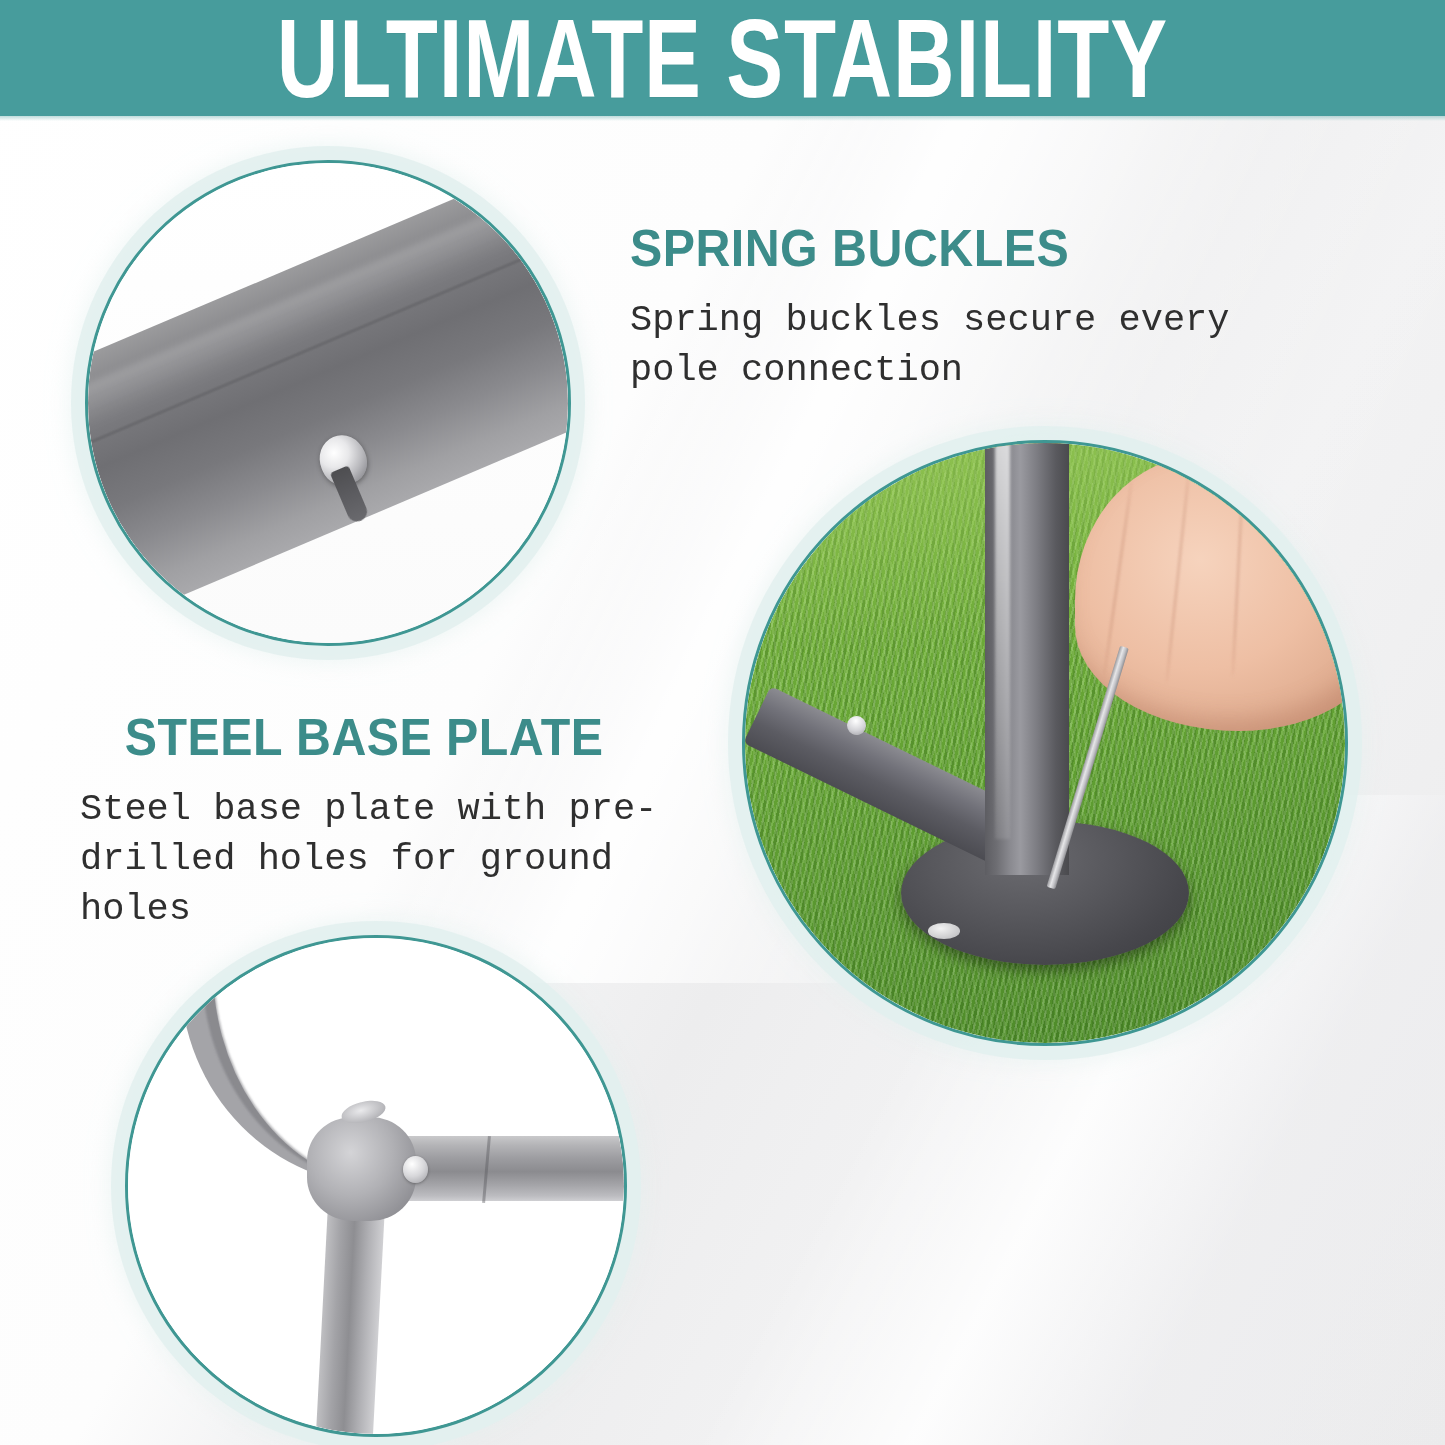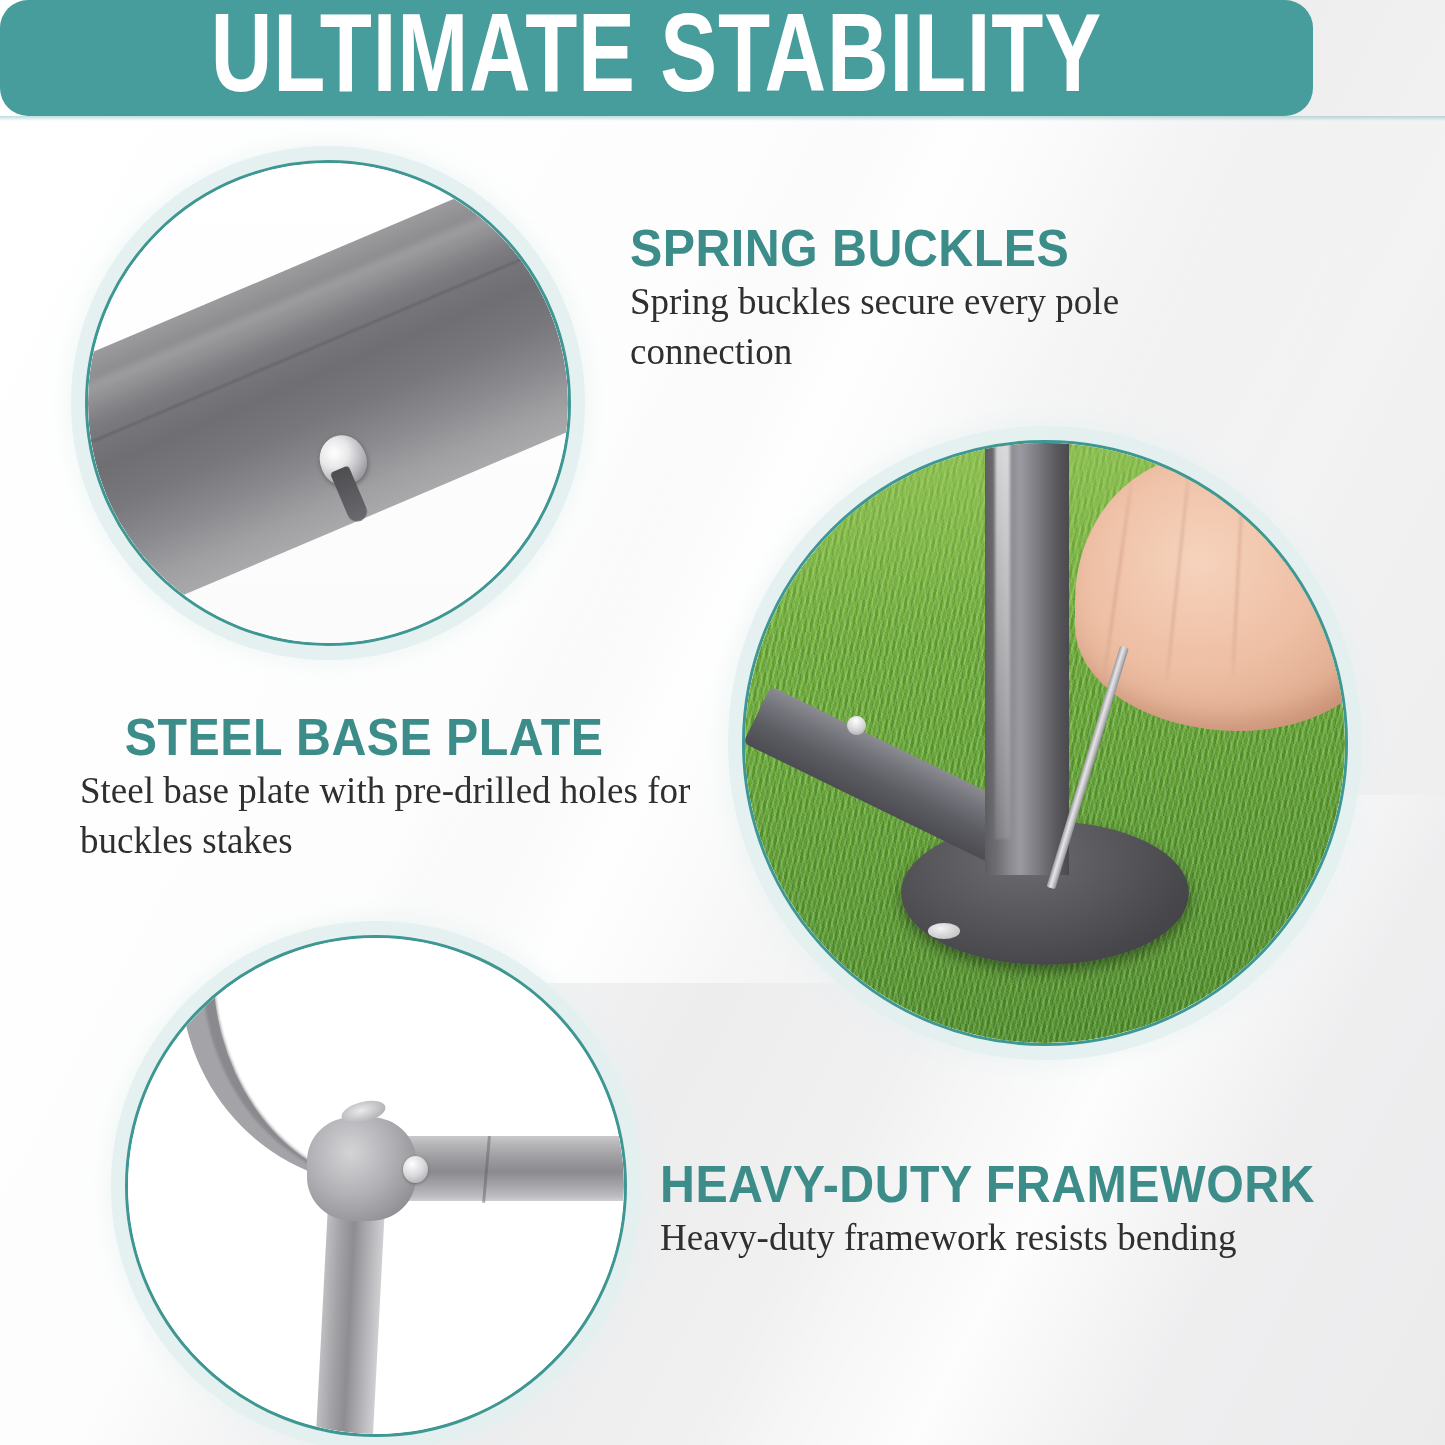--- a/index.html
+++ b/index.html
@@ -34,28 +34,27 @@
     height: 50%;
     background: linear-gradient(118deg, rgba(255,255,255,0) 30%, rgba(255,255,255,0.85) 44%, rgba(238,238,240,0.6) 58%, rgba(255,255,255,0) 80%);
     pointer-events: none;
   }
 
   
   .banner {
     position: absolute;
     left: 0;
     top: 0;
-    width: 1313px;
+    width: 1445px;
     height: 116px;
     background: #479C9C;
     display: flex;
-    align-items: flex-start;
+    align-items: center;
     justify-content: center;
     overflow: hidden;
-    border-radius: 28px;
   }
   .banner-title {
     color: #ffffff;
     font-family: "Liberation Sans Narrow", "Liberation Sans", sans-serif;
     font-weight: 700;
     font-size: 104px;
     line-height: 104px;
     letter-spacing: 1px;
     transform: scaleX(0.82) scaleY(1.07);
     transform-origin: center center;
@@ -383,25 +382,25 @@
     font-size: 52px;
     line-height: 58px;
     letter-spacing: 0.5px;
     transform: scaleX(0.93);
     transform-origin: left center;
     white-space: nowrap;
   }
   .feature-title.right-origin { transform-origin: right center; }
   .feature-body {
     color: #2F2F2F;
-    font-family: Liberation Serif, serif;
+    font-family: Liberation Mono, monospace;
     font-weight: 400;
     font-size: 37px;
     line-height: 50px;
-    margin-top: 0;
+    margin-top: 18px;
   }
 
   #feature-spring-buckles {
     left: 630px;
     top: 219px;
     width: 640px;
     text-align: left;
   }
   #feature-steel-base-plate {
     left: 80px;
@@ -471,21 +470,17 @@
     </div>
   </div>
 
   <div class="feature" id="feature-spring-buckles">
     <div class="feature-title">SPRING BUCKLES</div>
     <div class="feature-body">Spring buckles secure every pole connection</div>
   </div>
 
   <div class="feature" id="feature-steel-base-plate">
     <div class="feature-title right-origin">STEEL BASE PLATE</div>
-    <div class="feature-body">Steel base plate with pre-drilled holes for buckles stakes</div>
-  </div>
-
-  <div class="feature" id="feature-heavy-duty">
-    <div class="feature-title">HEAVY-DUTY FRAMEWORK</div>
-    <div class="feature-body">Heavy-duty framework resists bending</div>
-  </div>
+    <div class="feature-body">Steel base plate with pre-drilled holes for ground holes</div>
+  </div>
+
 
 </div>
 
 </body></html>

